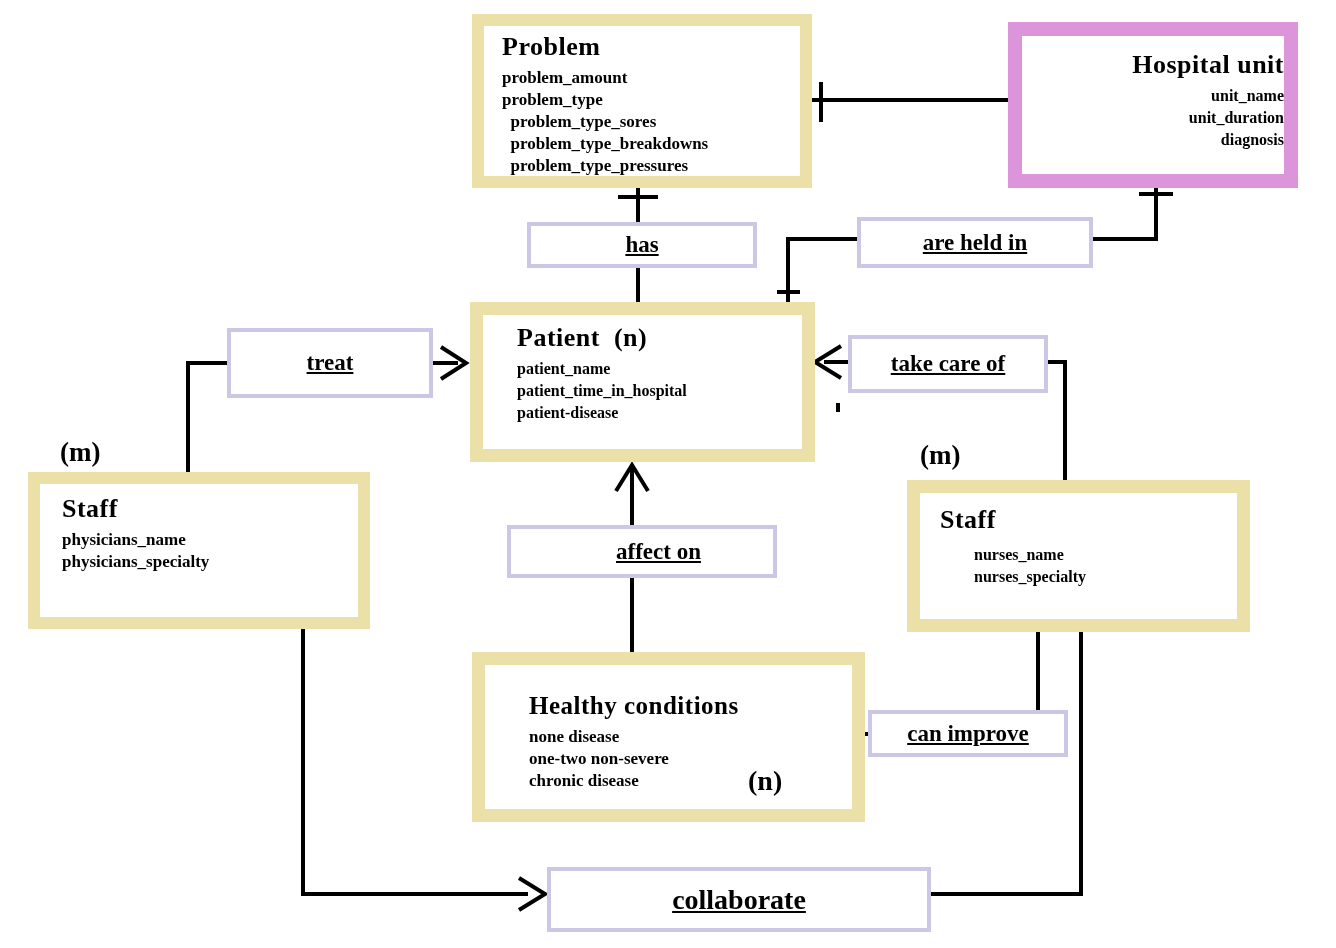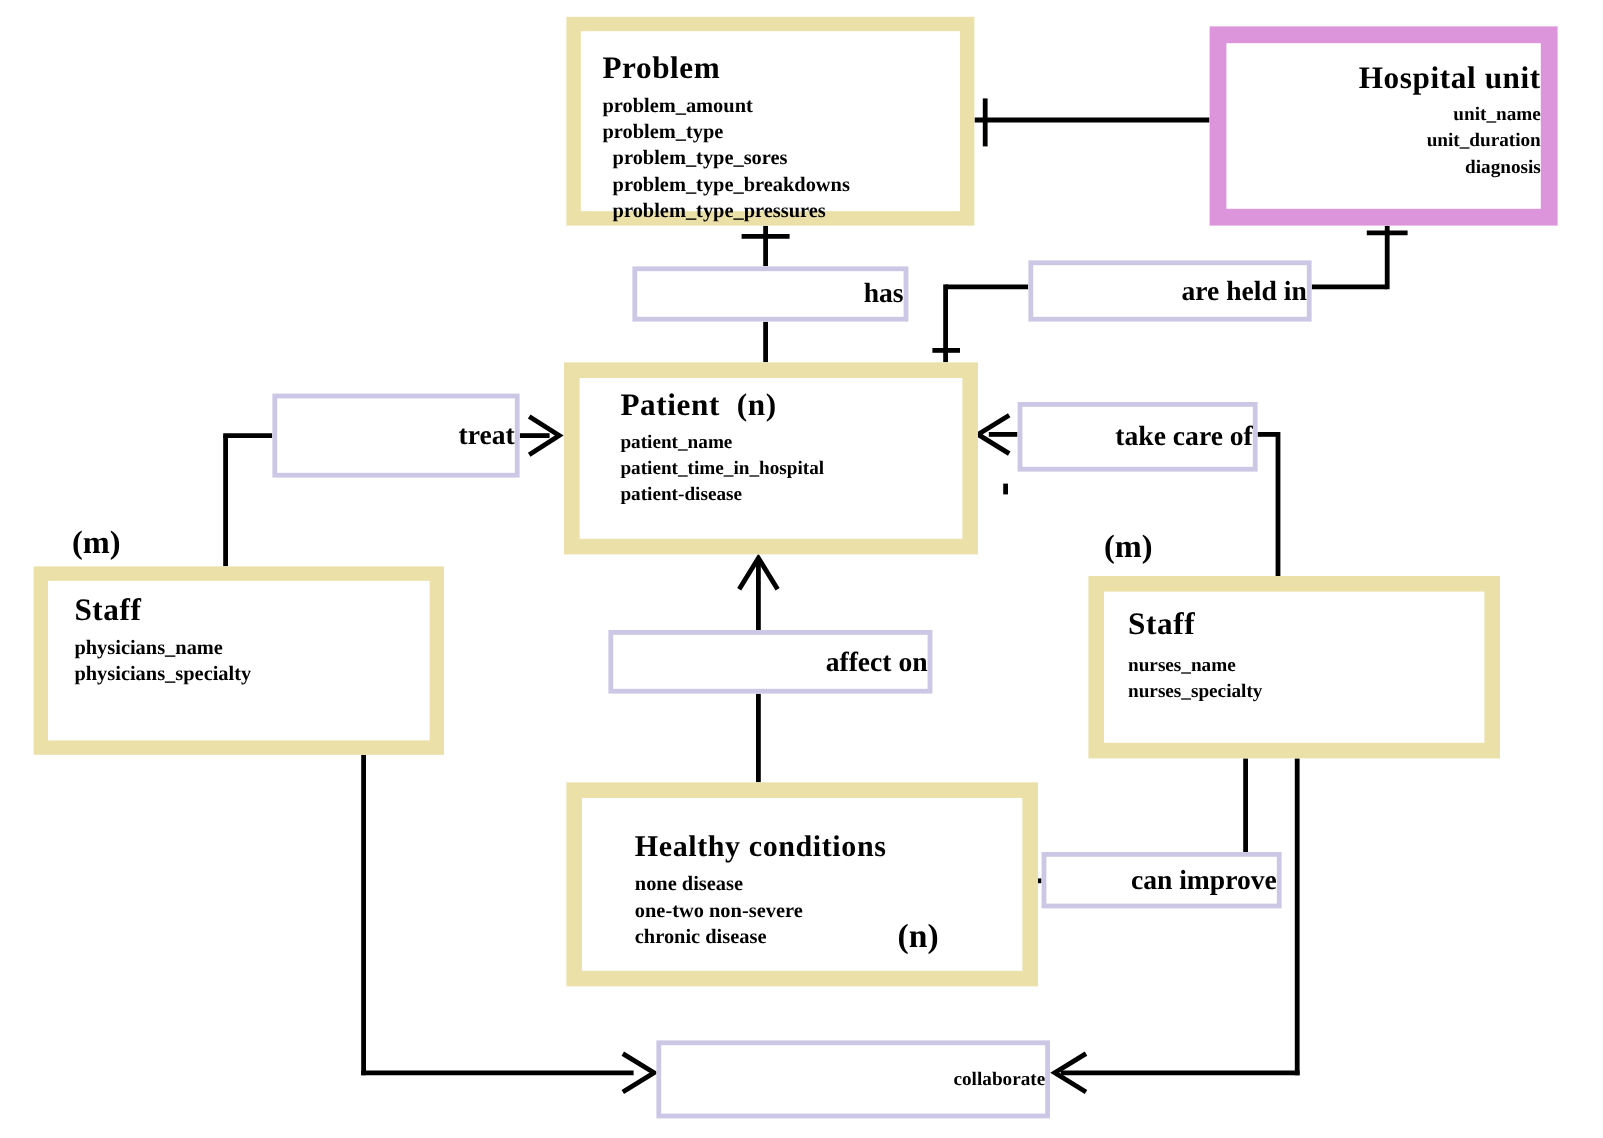--- a/index.html
+++ b/index.html
@@ -10,21 +10,21 @@
   
   .entity{position:absolute;background:#ffffff;border-style:solid;box-sizing:border-box;}
   .entity.tan{border-color:#EAE0A8;}
   .entity.pink{border-color:#DC94DA;text-align:right;}
   .entity-title{font-size:26px;line-height:30px;letter-spacing:.5px;}
   .attrs{margin-top:5px;font-size:17px;line-height:22px;}
   .attr-line{white-space:pre;}
   .card-inline{margin-left:14px;}
   
   .rel{position:absolute;background:#ffffff;border:4px solid #CBC7E5;box-sizing:border-box;
-       display:flex;align-items:center;justify-content:flex-end;font-size:23px;}
+       display:flex;align-items:center;justify-content:center;font-size:23px;text-decoration:underline;}
   
   .card-label{position:absolute;font-size:27px;}
   .inner-card{position:absolute;font-size:28px;}
   
   #wires{position:absolute;left:0;top:0;width:1336px;height:948px;pointer-events:none;}
   #wires *{stroke:#000000;stroke-width:4;fill:none;}
 </style>
 </head>
 <body>
 
@@ -68,21 +68,21 @@
     <polyline points="848,718 822,734 848,750"></polyline>
 
     <line x1="303" y1="628" x2="303" y2="896"></line>
     <line x1="301" y1="894" x2="528" y2="894"></line>
     <polyline points="519,878 545,894 519,910"></polyline>
     <line x1="1081" y1="630" x2="1081" y2="896"></line>
     <line x1="884" y1="894" x2="1083" y2="894"></line>
     <polyline points="905,878 879,894 905,910"></polyline>
   </svg>
 
-  <div class="entity tan" style="left:472px;top:14px;width:340px;height:174px;border-width:12px;padding:16px 0 0 18px;">
+  <div class="entity tan" style="left:472px;top:14px;width:340px;height:174px;border-width:12px;padding:6px 0 0 18px;">
     <div class="entity-title">Problem</div>
     <div class="attrs">
         <div class="attr-line">problem_amount</div>
         <div class="attr-line">problem_type</div>
         <div class="attr-line">  problem_type_sores</div>
         <div class="attr-line">  problem_type_breakdowns</div>
         <div class="attr-line">  problem_type_pressures</div>
       </div>
   </div>
 
@@ -109,21 +109,21 @@
     <div class="entity-title">Staff</div>
     <div class="attrs">
         <div class="attr-line">physicians_name</div>
         <div class="attr-line">physicians_specialty</div>
       </div>
   </div>
 
   <div class="card-label" style="left:920px;top:440px;">(m)</div>
   <div class="entity tan" style="left:907px;top:480px;width:343px;height:152px;border-width:13px;padding:12px 0 0 20px;">
     <div class="entity-title">Staff</div>
-    <div class="attrs" style="font-size:16px;margin-top:9px;">
+    <div class="attrs" style="font-size:16px;margin-top:9px;margin-left:34px;">
         <div class="attr-line">nurses_name</div>
         <div class="attr-line">nurses_specialty</div>
       </div>
   </div>
 
   <div class="entity tan" style="left:472px;top:652px;width:393px;height:170px;border-width:13px;padding:26px 0 0 44px;">
     <div class="entity-title" style="font-size:25px;">Healthy conditions</div>
     <div class="attrs">
         <div class="attr-line">none disease</div>
         <div class="attr-line">one-two non-severe</div>
@@ -143,17 +143,17 @@
   </div>
   <div class="rel" style="left:848px;top:335px;width:200px;height:58px;">
     <span>take care of</span>
   </div>
   <div class="rel" style="left:507px;top:525px;width:270px;height:53px;padding-left:33px;">
     <span>affect on</span>
   </div>
   <div class="rel" style="left:868px;top:710px;width:200px;height:47px;">
     <span>can improve</span>
   </div>
-  <div class="rel" style="left:547px;top:867px;width:328px;height:65px;font-size:16px;">
+  <div class="rel" style="left:547px;top:867px;width:384px;height:65px;font-size:28px;">
     <span>collaborate</span>
   </div>
 
 </div>
 
 </body></html>

